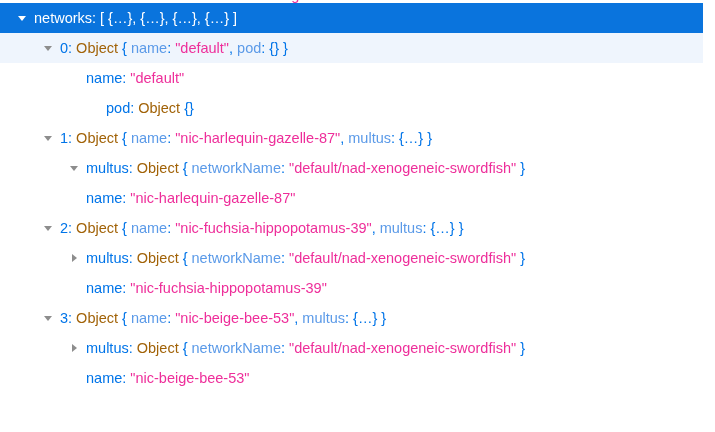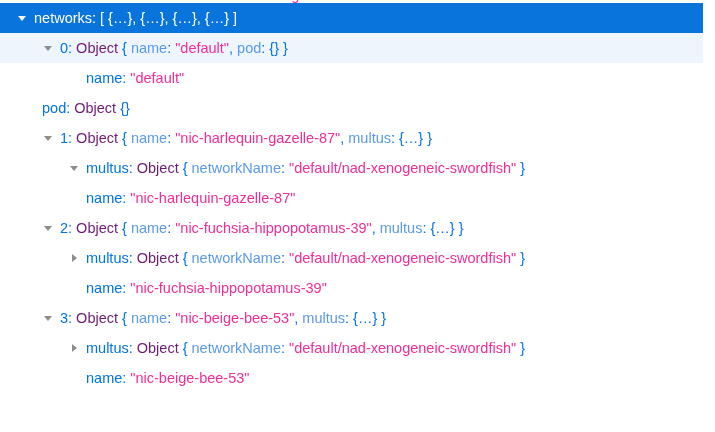--- a/index.html
+++ b/index.html
@@ -73,21 +73,21 @@
   .twisty svg { display: block; }
 
   .label {
     display: inline-block;
     white-space: nowrap;
   }
 
   
   .k-prop   { color: #0074e8; }   
   .k-punct  { color: #0074e8; }   
-  .k-type   { color: #701a75; }   
+  .k-type   { color: #a16207; }   
   .k-sub    { color: #5b9ae8; }   
   .k-str    { color: #ee2e9a; }   
   .k-ell    { color: #0074e8; }
 
   .row.selected .k-prop,
   .row.selected .k-index,
   .row.selected .k-punct,
   .row.selected .k-type,
   .row.selected .k-sub,
   .row.selected .k-str,
@@ -118,21 +118,21 @@
           <svg width="10" height="10" viewBox="0 0 10 10" aria-hidden="true">
             <path d="M1 3 L9 3 L5 8 Z" fill="currentColor"></path>
           </svg>
         </span>
         <span class="label" style="margin-left: 60px;"><span class="k-prop">0</span><span class="k-punct">:</span><span class="sp">&nbsp;</span><span class="k-type">Object</span><span class="sp">&nbsp;</span><span class="k-punct">{</span><span class="sp">&nbsp;</span><span class="k-sub">name</span><span class="k-punct">:</span><span class="sp">&nbsp;</span><span class="k-str">"default"</span><span class="k-punct">,</span><span class="sp">&nbsp;</span><span class="k-sub">pod</span><span class="k-punct">:</span><span class="sp">&nbsp;</span><span class="k-punct">{}</span><span class="sp">&nbsp;</span><span class="k-punct">}</span></span>
       </div>
       <div class="row">
         <span class="label" style="margin-left: 86px;"><span class="k-prop">name</span><span class="k-punct">:</span><span class="sp">&nbsp;</span><span class="k-str">"default"</span></span>
       </div>
       <div class="row">
-        <span class="label" style="margin-left: 42px;"><span class="k-prop">pod</span><span class="k-punct">:</span><span class="sp">&nbsp;</span><span class="k-type">Object</span><span class="sp">&nbsp;</span><span class="k-punct">{}</span></span>
+        <span class="label" style="margin-left: 106px;"><span class="k-prop">pod</span><span class="k-punct">:</span><span class="sp">&nbsp;</span><span class="k-type">Object</span><span class="sp">&nbsp;</span><span class="k-punct">{}</span></span>
       </div>
       <div class="row">
         <span class="twisty" style="left: 43px; color: rgb(141, 141, 141);">
           <svg width="10" height="10" viewBox="0 0 10 10" aria-hidden="true">
             <path d="M1 3 L9 3 L5 8 Z" fill="currentColor"></path>
           </svg>
         </span>
         <span class="label" style="margin-left: 60px;"><span class="k-prop">1</span><span class="k-punct">:</span><span class="sp">&nbsp;</span><span class="k-type">Object</span><span class="sp">&nbsp;</span><span class="k-punct">{</span><span class="sp">&nbsp;</span><span class="k-sub">name</span><span class="k-punct">:</span><span class="sp">&nbsp;</span><span class="k-str">"nic-harlequin-gazelle-87"</span><span class="k-punct">,</span><span class="sp">&nbsp;</span><span class="k-sub">multus</span><span class="k-punct">:</span><span class="sp">&nbsp;</span><span class="k-ell">{…}</span><span class="sp">&nbsp;</span><span class="k-punct">}</span></span>
       </div>
       <div class="row">

